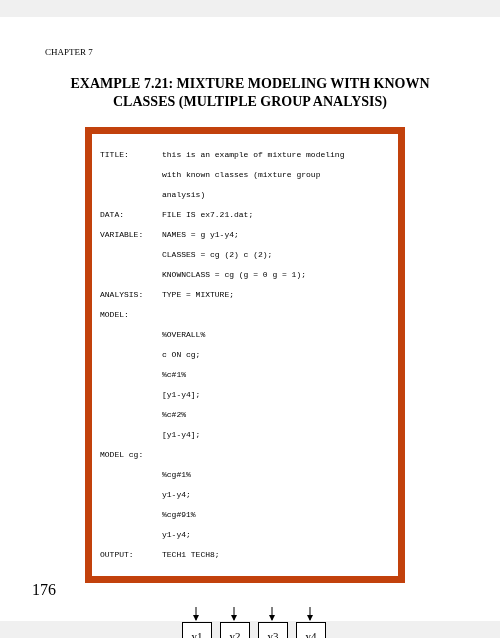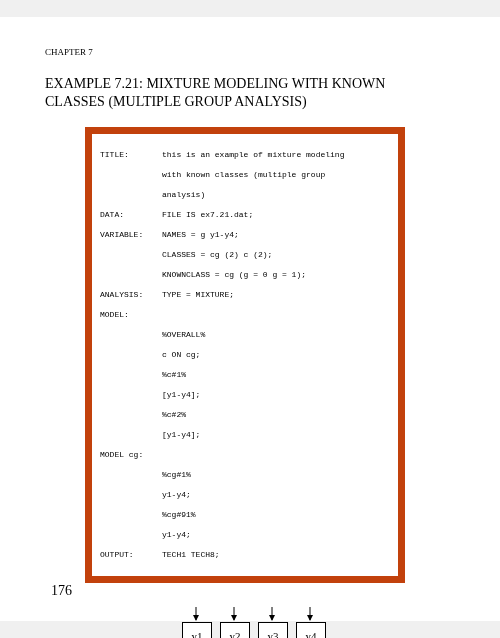--- a/index.html
+++ b/index.html
@@ -17,23 +17,24 @@
     box-sizing: border-box;
     padding: 30px 45px;
     color: #000;
   }
   .chapter {
     font-size: 9px;
     margin-bottom: 18px;
   }
   .title {
     font-size: 14px;
-    font-weight: normal;
+    font-weight: bold;
     line-height: 1.3;
     margin-bottom: 16px;
+    text-align: center;
   }
   .code-box {
     border: 7px solid #c2410c;
     font-family: "Courier New", Courier, monospace;
     font-size: 8px;
     line-height: 1.25;
     padding: 6px 8px;
     white-space: pre;
     margin: 0 0 0 40px;
     width: 320px;
@@ -66,39 +67,39 @@
   }
   .svg-layer {
     position: absolute;
     top: 0; left: 0;
     width: 100%; height: 100%;
     z-index: 1;
   }
   .page-number {
     position: absolute;
     bottom: 22px;
-    left: 51px;
-    font-size: 14px;
+    left: 32px;
+    font-size: 16px;
   }
 </style>
 </head>
 <body>
 
 <div class="page">
 
   <div class="chapter">CHAPTER 7</div>
 
   <div class="title">
     <span>EXAMPLE 7.21: MIXTURE MODELING WITH KNOWN</span><br>
     <span>CLASSES (MULTIPLE GROUP ANALYSIS)</span>
   </div>
 
   <div class="code-box">
 <span class="code-line"><span class="code-label">TITLE:</span><span>this is an example of mixture modeling</span></span>
-<span class="code-line"><span class="code-label"></span><span>with known classes (multiple group</span></span>
+<span class="code-line"><span class="code-label"></span><span>with known classes (mixture group</span></span>
 <span class="code-line"><span class="code-label"></span><span>analysis)</span></span>
 <span class="code-line"><span class="code-label">DATA:</span><span>FILE IS ex7.21.dat;</span></span>
 <span class="code-line"><span class="code-label">VARIABLE:</span><span>NAMES = g y1-y4;</span></span>
 <span class="code-line"><span class="code-label"></span><span>CLASSES = cg (2) c (2);</span></span>
 <span class="code-line"><span class="code-label"></span><span>KNOWNCLASS = cg (g = 0 g = 1);</span></span>
 <span class="code-line"><span class="code-label">ANALYSIS:</span><span>TYPE = MIXTURE;</span></span>
 <span class="code-line"><span class="code-label">MODEL:</span></span>
 <span class="code-line"><span class="code-label"></span><span>%OVERALL%</span></span>
 <span class="code-line"><span class="code-label"></span><span>c ON cg;</span></span>
 <span class="code-line"><span class="code-label"></span><span>%c#1%</span></span>

